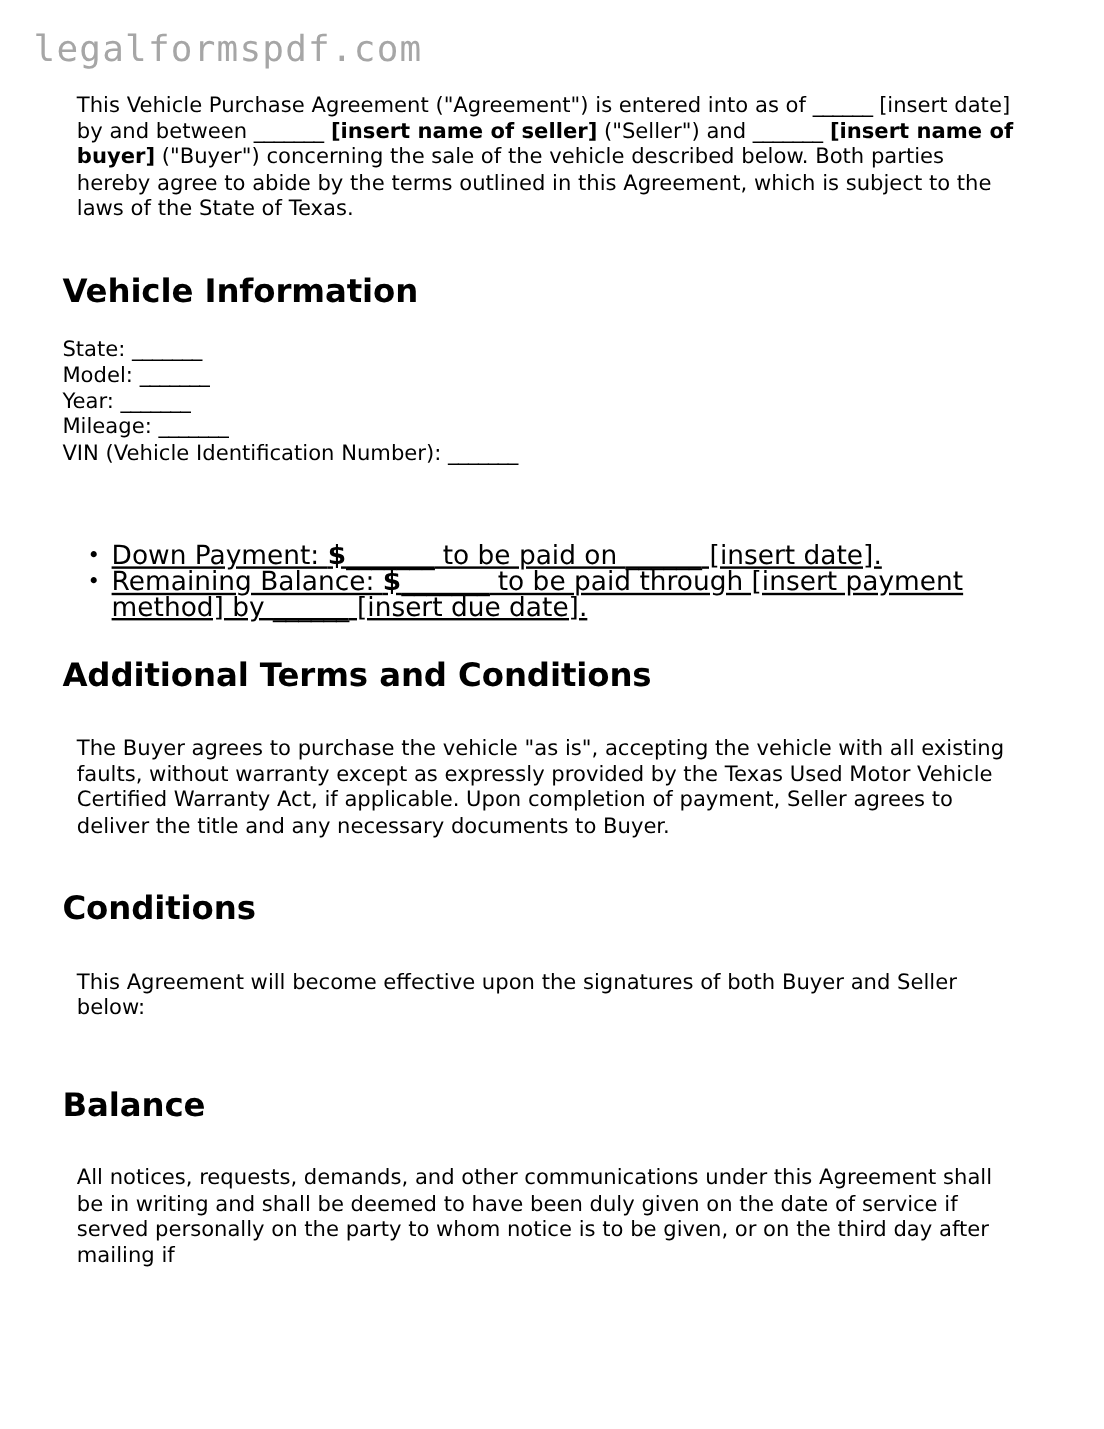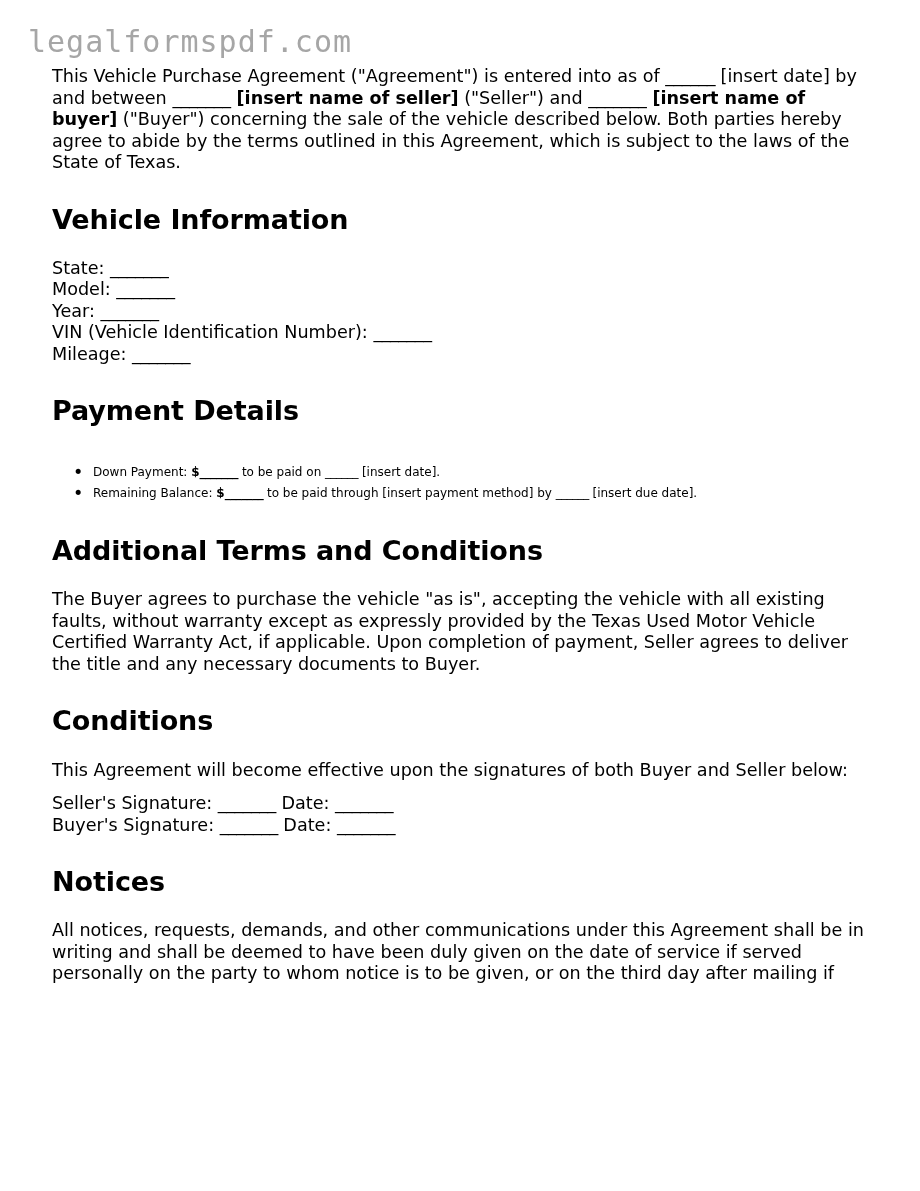--- a/index.html
+++ b/index.html
@@ -51,37 +51,38 @@
     font-weight: bold;
     line-height: 1.2;
     letter-spacing: -0.1px;
     margin: 0;
     padding: 0;
     color: #000;
   }
   p.body-text {
     font-size: 17.6px;
     line-height: 21.5px;
-    margin: 0;
+    margin: 12px;
     padding: 0;
     text-align: left;
     color: #000;
   }
   .field-list {
     font-size: 17.6px;
     line-height: 21.5px;
     color: #000;
   }
   .field-line { white-space: nowrap; }
   ul.bullets {
     margin: 0;
     padding: 0 0 0 41px;
     list-style: none;
-    font-size: 12px;
+    font-size: 22px;
     line-height: 21.5px;
+    text-decoration: underline;
   }
   ul.bullets > li {
     position: relative;
     margin: 0;
     padding: 0;
   }
   ul.bullets > li::before {
     content: "\2022";
     position: absolute;
     left: -20px;
@@ -109,27 +110,26 @@
 
     <div class="gap-before-h2-lg"></div>
 
     <h2 class="section-heading">Vehicle Information</h2>
     <div class="gap-h2-md"></div>
 
     <div class="field-list">
       <div class="field-line"><span>State: </span><span class="blank">_______</span></div>
       <div class="field-line"><span>Model: </span><span class="blank">_______</span></div>
       <div class="field-line"><span>Year: </span><span class="blank">_______</span></div>
+      <div class="field-line"><span>Mileage: </span><span class="blank">_______</span></div>
       <div class="field-line"><span>VIN (Vehicle Identification Number): </span><span class="blank">_______</span></div>
-      <div class="field-line"><span>Mileage: </span><span class="blank">_______</span></div>
     </div>
 
     <div class="gap-before-h2-lg"></div>
 
-    <h2 class="section-heading">Payment Details</h2>
     <div class="gap-h2-md"></div>
 
 
     <div class="gap-list"></div>
 
     <ul class="bullets">
       <li><span>Down Payment: </span><span class="b">$</span><span class="blank b">_______</span><span> to be paid on </span><span class="blank">______</span><span> [insert date].</span></li>
       <li><span>Remaining Balance: </span><span class="b">$</span><span class="blank b">_______</span><span> to be paid through [insert payment method] by </span><span class="blank">______</span><span> [insert due date].</span></li>
     </ul>
 
@@ -142,26 +142,22 @@
 
     <div class="gap-before-h2-lg"></div>
 
     <h2 class="section-heading">Conditions</h2>
     <div class="gap-h2-md"></div>
 
     <p class="body-text">This Agreement will become effective upon the signatures of both Buyer and Seller below:</p>
 
     <div class="gap-list"></div>
 
-    <div class="field-list">
-      <div class="field-line"><span>Seller's Signature: </span><span class="blank">_______</span><span> Date: </span><span class="blank">_______</span></div>
-      <div class="field-line"><span>Buyer's Signature: </span><span class="blank">_______</span><span> Date: </span><span class="blank">_______</span></div>
-    </div>
 
     <div class="gap-before-h2-lg"></div>
 
-    <h2 class="section-heading">Notices</h2>
+    <h2 class="section-heading">Balance</h2>
     <div class="gap-h2-md"></div>
 
     <p class="body-text">All notices, requests, demands, and other communications under this Agreement shall be in writing and shall be deemed to have been duly given on the date of service if served personally on the party to whom notice is to be given, or on the third day after mailing if</p>
 
   </div>
 </div>
 
 </body></html>

